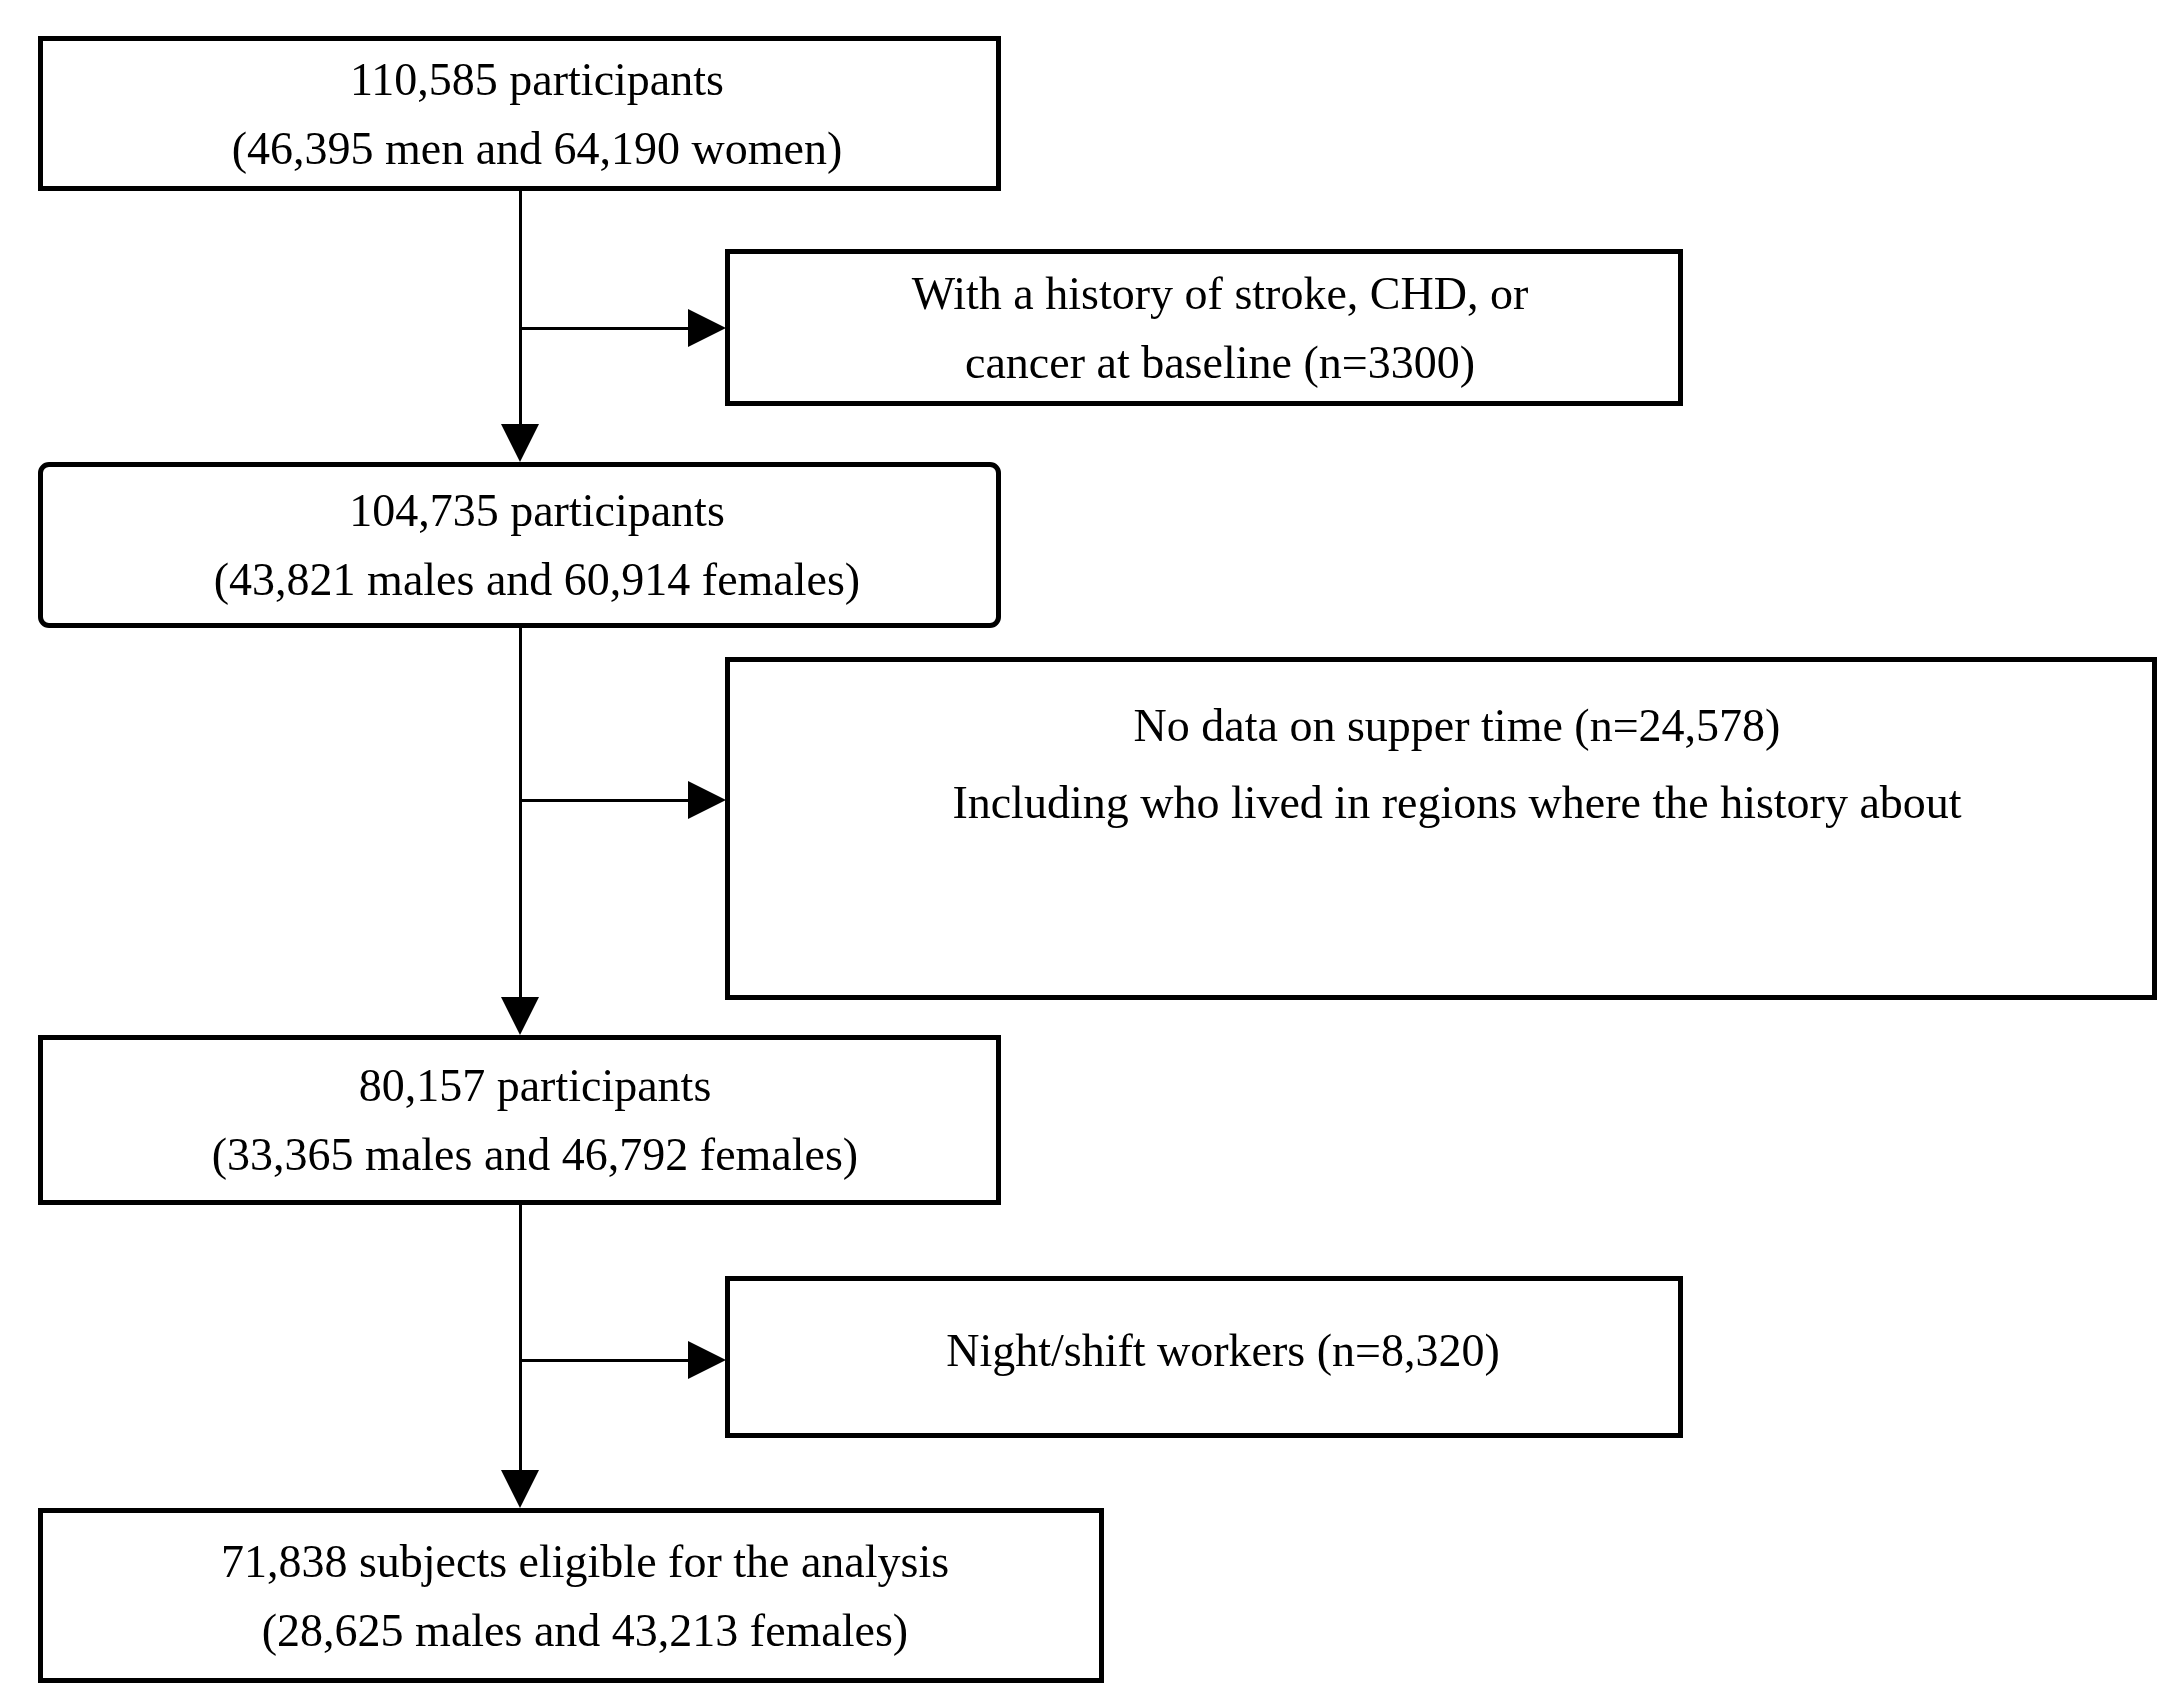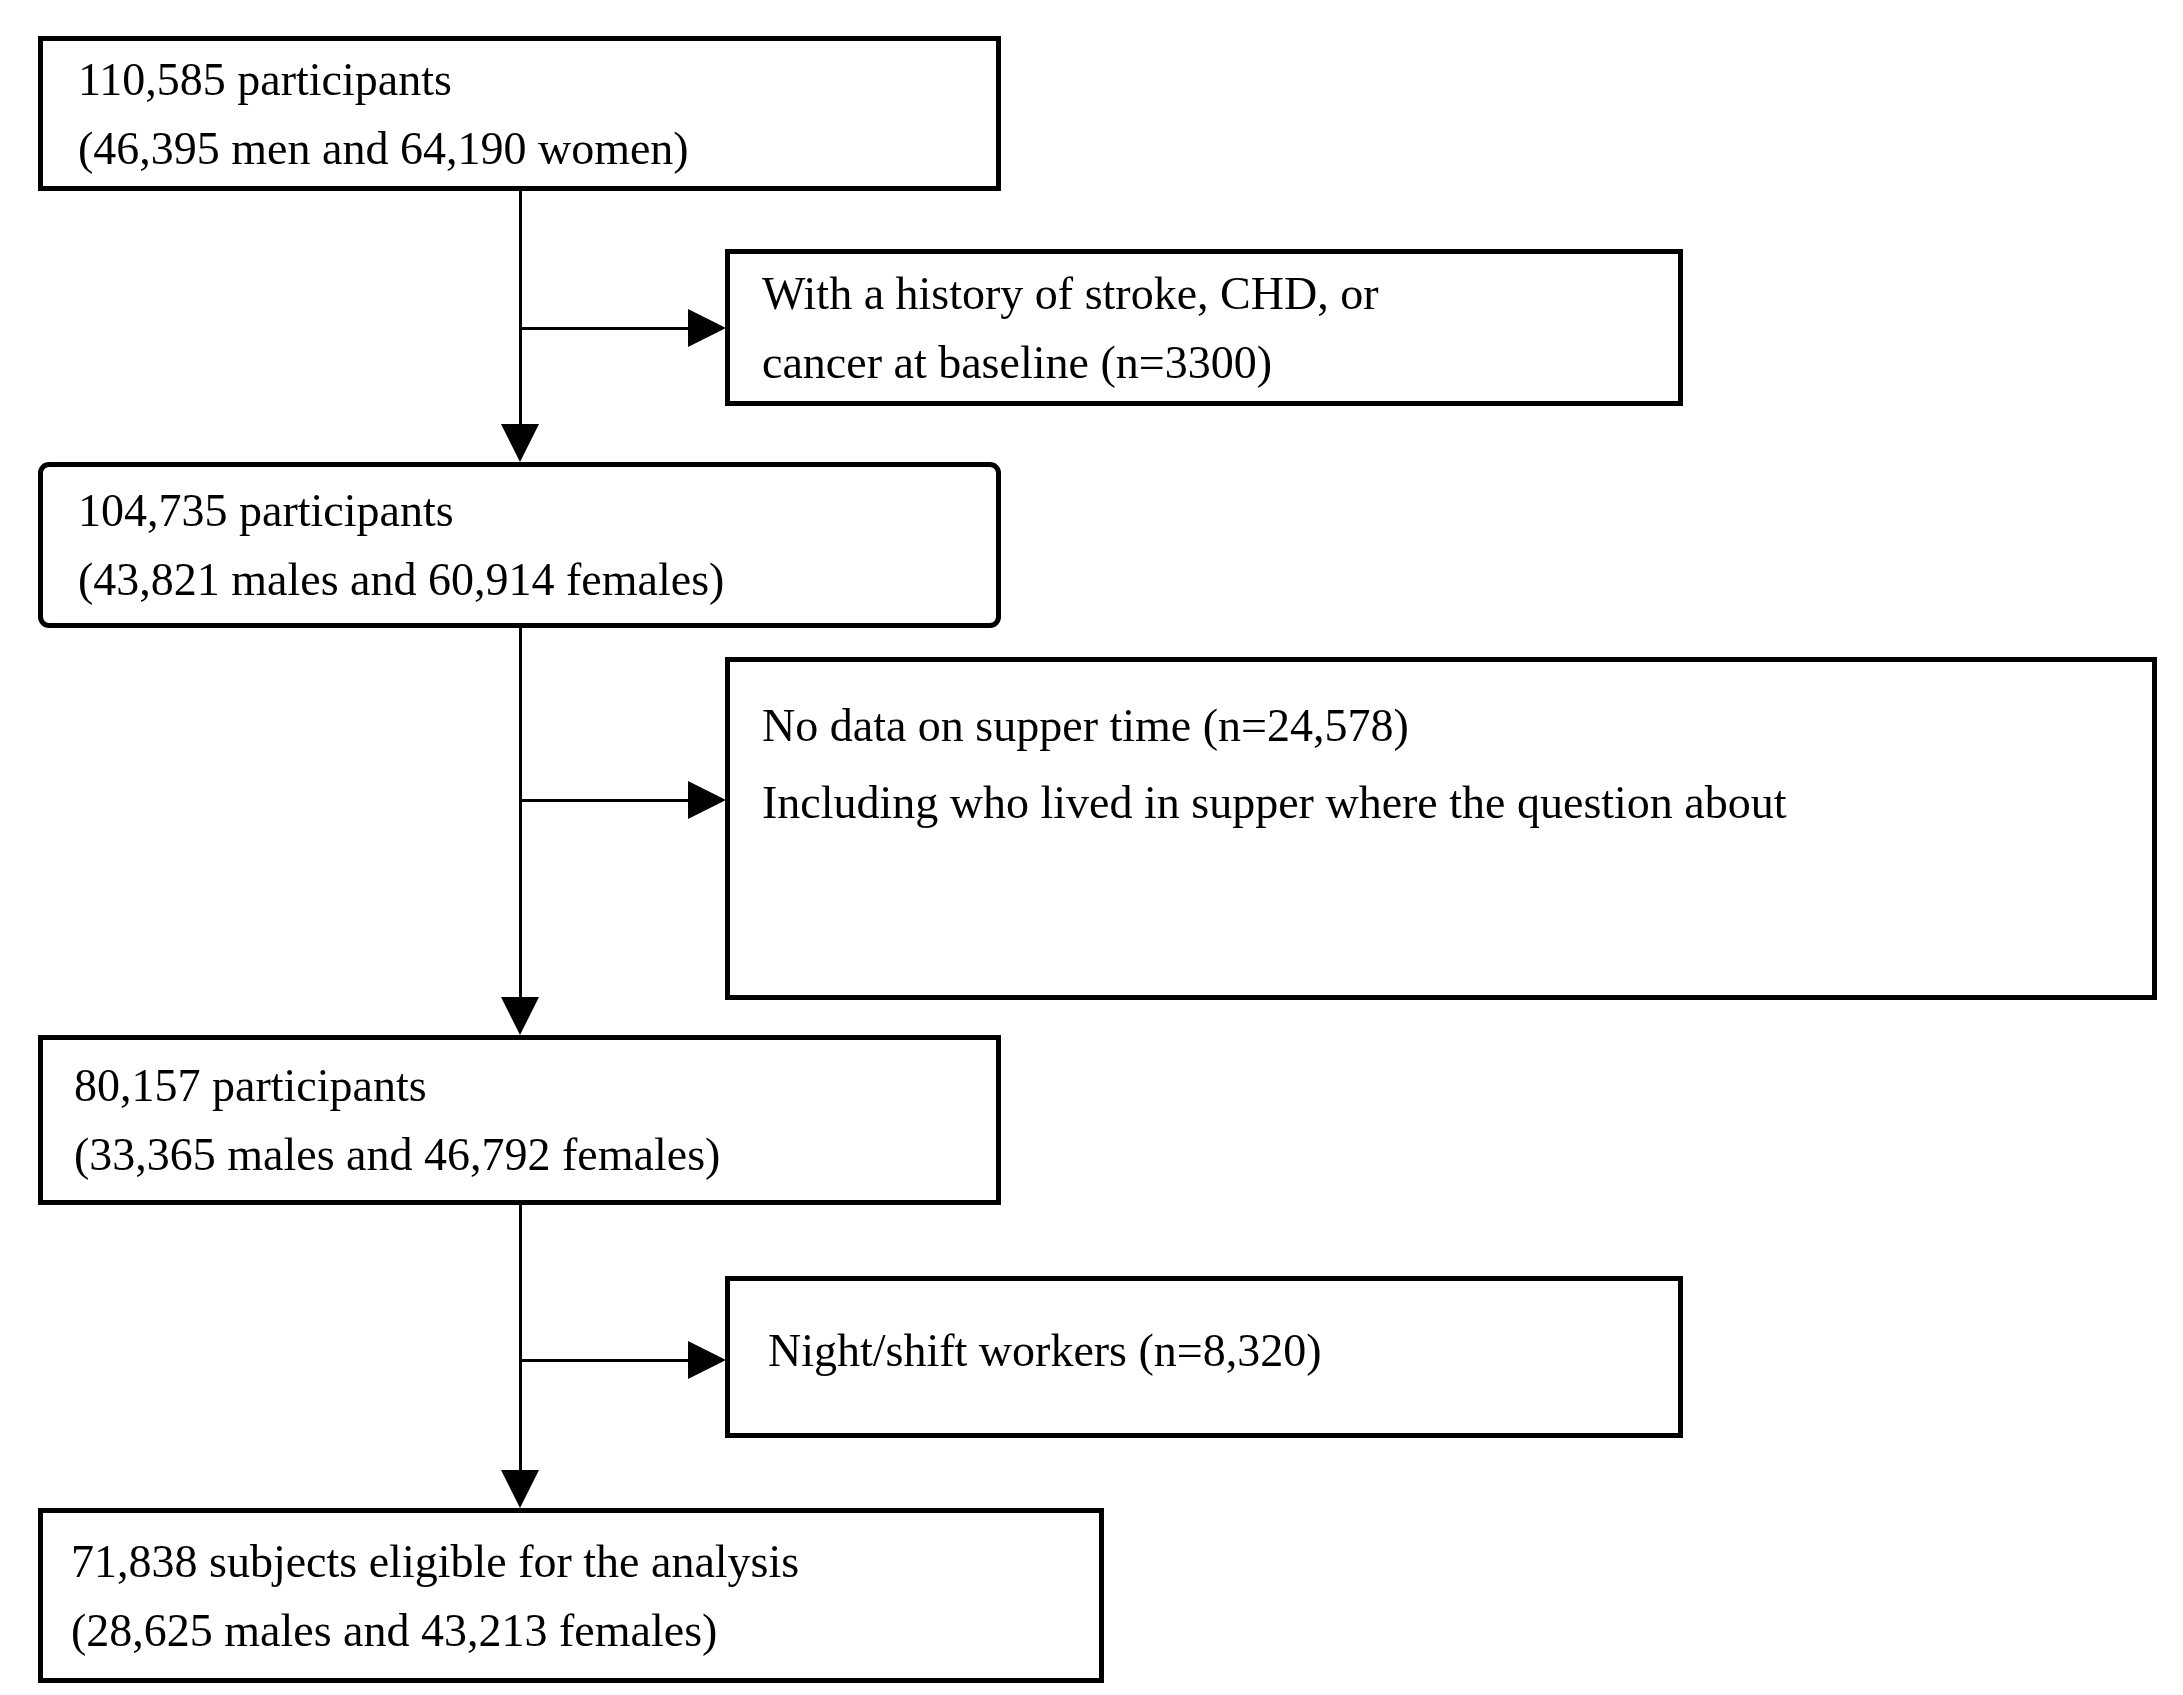--- a/index.html
+++ b/index.html
@@ -19,20 +19,21 @@
     position: absolute;
     border: 5px solid #000000;
     background: #ffffff;
     box-sizing: border-box;
     display: flex;
     flex-direction: column;
     justify-content: center;
     font-size: 46px;
     line-height: 69px;
     white-space: nowrap;
+    align-items: center;
   }
   .flow-box .line { display: block; }
   
   #box-cohort-1 { left: 38px;  top: 36px;   width: 963px; height: 155px; padding-left: 35px; }
   #box-cohort-2 { left: 38px;  top: 462px;  width: 963px; height: 166px; padding-left: 35px; border-radius: 11px; }
   #box-cohort-3 { left: 38px;  top: 1035px; width: 963px; height: 170px; padding-left: 31px; }
   #box-cohort-4 { left: 38px;  top: 1508px; width: 1066px; height: 175px; padding-left: 28px; }
   
   #box-excl-1 { left: 725px; top: 249px;  width: 958px; height: 157px; padding-left: 32px; }
   #box-excl-2 { left: 725px; top: 657px;  width: 1432px; height: 343px; padding-left: 32px; justify-content: flex-start; padding-top: 29px; gap: 8px; }
@@ -97,21 +98,21 @@
     <span class="line">(43,821 males and 60,914 females)</span>
   </div>
 
   <div class="vline" id="vline-2"></div>
   <div class="hline" id="hline-2"></div>
   <div class="arrow-right" id="arrowhead-right-2"></div>
   <div class="arrow-down" id="arrowhead-down-2"></div>
 
   <div class="flow-box" id="box-excl-2">
     <span class="line">No data on supper time (n=24,578)</span>
-    <span class="line">Including who lived in supper where the question about</span>
+    <span class="line">Including who lived in regions where the history about</span>
   </div>
 
   <div class="flow-box" id="box-cohort-3">
     <span class="line">80,157 participants</span>
     <span class="line">(33,365 males and 46,792 females)</span>
   </div>
 
   <div class="vline" id="vline-3"></div>
   <div class="hline" id="hline-3"></div>
   <div class="arrow-right" id="arrowhead-right-3"></div>

